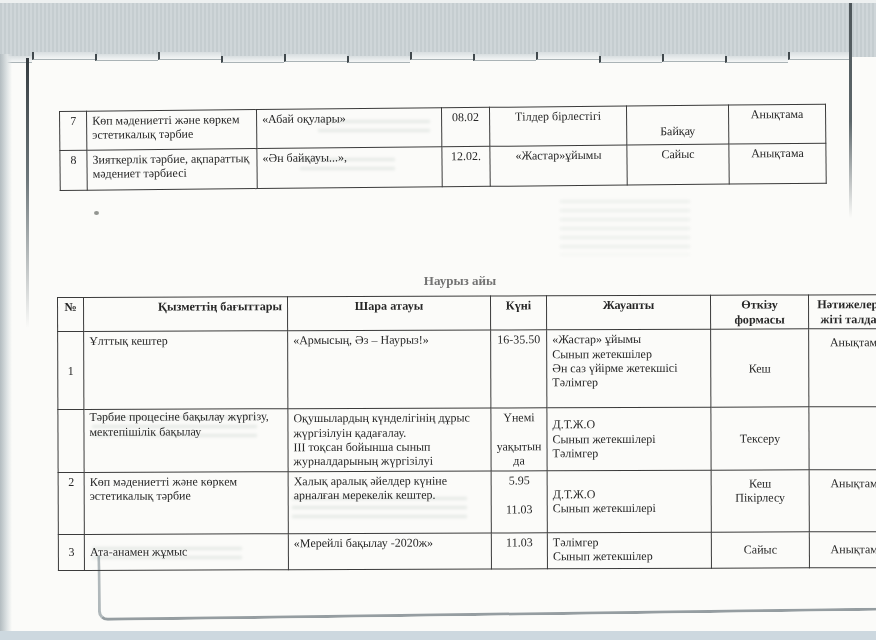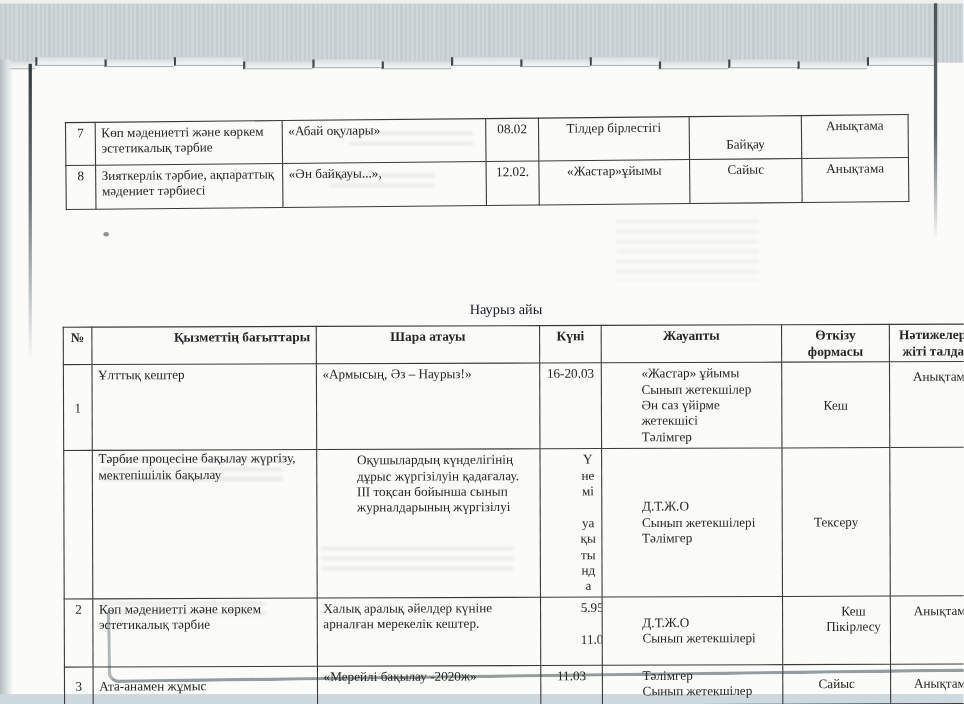--- a/index.html
+++ b/index.html
@@ -55,28 +55,28 @@
     font-size:12px;line-height:1.2;background:transparent;
   }
   td,th{border:1px solid #3b3b3b;padding:2px 5px;overflow:hidden;vertical-align:top;}
   th{font-weight:bold;font-size:12.2px;text-align:center;}
   #tbl-top{left:59px;top:111px;width:766px;transform:rotate(-0.55deg);transform-origin:0 0;}
   #tbl-main{left:57px;top:297px;width:846px;transform:rotate(-0.2deg);transform-origin:0 0;}
   .ta-c{text-align:center;}
   .ta-l{text-align:right;}
   .va-m{vertical-align:middle;}
   .va-b{vertical-align:bottom;}
-  .pre{white-space:pre-line;padding-left:36px;}
+  .pre{white-space:pre-line;}
   .brk{word-break:break-all;}
   .pt6{padding-top:6px;}
   .pt8{padding-top:0;}
   .pb6{padding-bottom:6px;}
   #section-title{
     position:absolute;left:60px;top:273px;width:800px;
-    text-align:center;font-weight:normal;font-size:13px;color:#0f172a;
+    text-align:center;font-weight:bold;font-size:13px;color:#737373;
   }
 </style>
 </head>
 <body>
 
 <div class="scan-band"></div>
 <div class="stack-edge">
   <div class="seg"></div>
   <div class="seg"></div>
   <div class="seg"></div>
@@ -157,21 +157,21 @@
     <th>Шара атауы</th>
     <th>Күні</th>
     <th>Жауапты</th>
     <th>Өткізу формасы</th>
     <th class="brk">Нәтижелердің жіті талдауы</th>
   </tr>
   <tr style="height:78px">
     <td class="ta-c va-m">1</td>
     <td>Ұлттық кештер</td>
     <td>«Армысың, Әз – Наурыз!»</td>
-    <td class="ta-c">16-20.03</td>
+    <td class="ta-c">16-35.50</td>
     <td class="pre">«Жастар» ұйымы
 Сынып жетекшілер
 Ән саз үйірме жетекшісі
 Тәлімгер</td>
     <td class="ta-c va-m">Кеш</td>
     <td class="ta-c pt6">Анықтама</td>
   </tr>
   <tr style="height:62px">
     <td class="ta-c"></td>
     <td class="pt8">Тәрбие процесіне бақылау жүргізу, мектепішілік бақылау</td>

